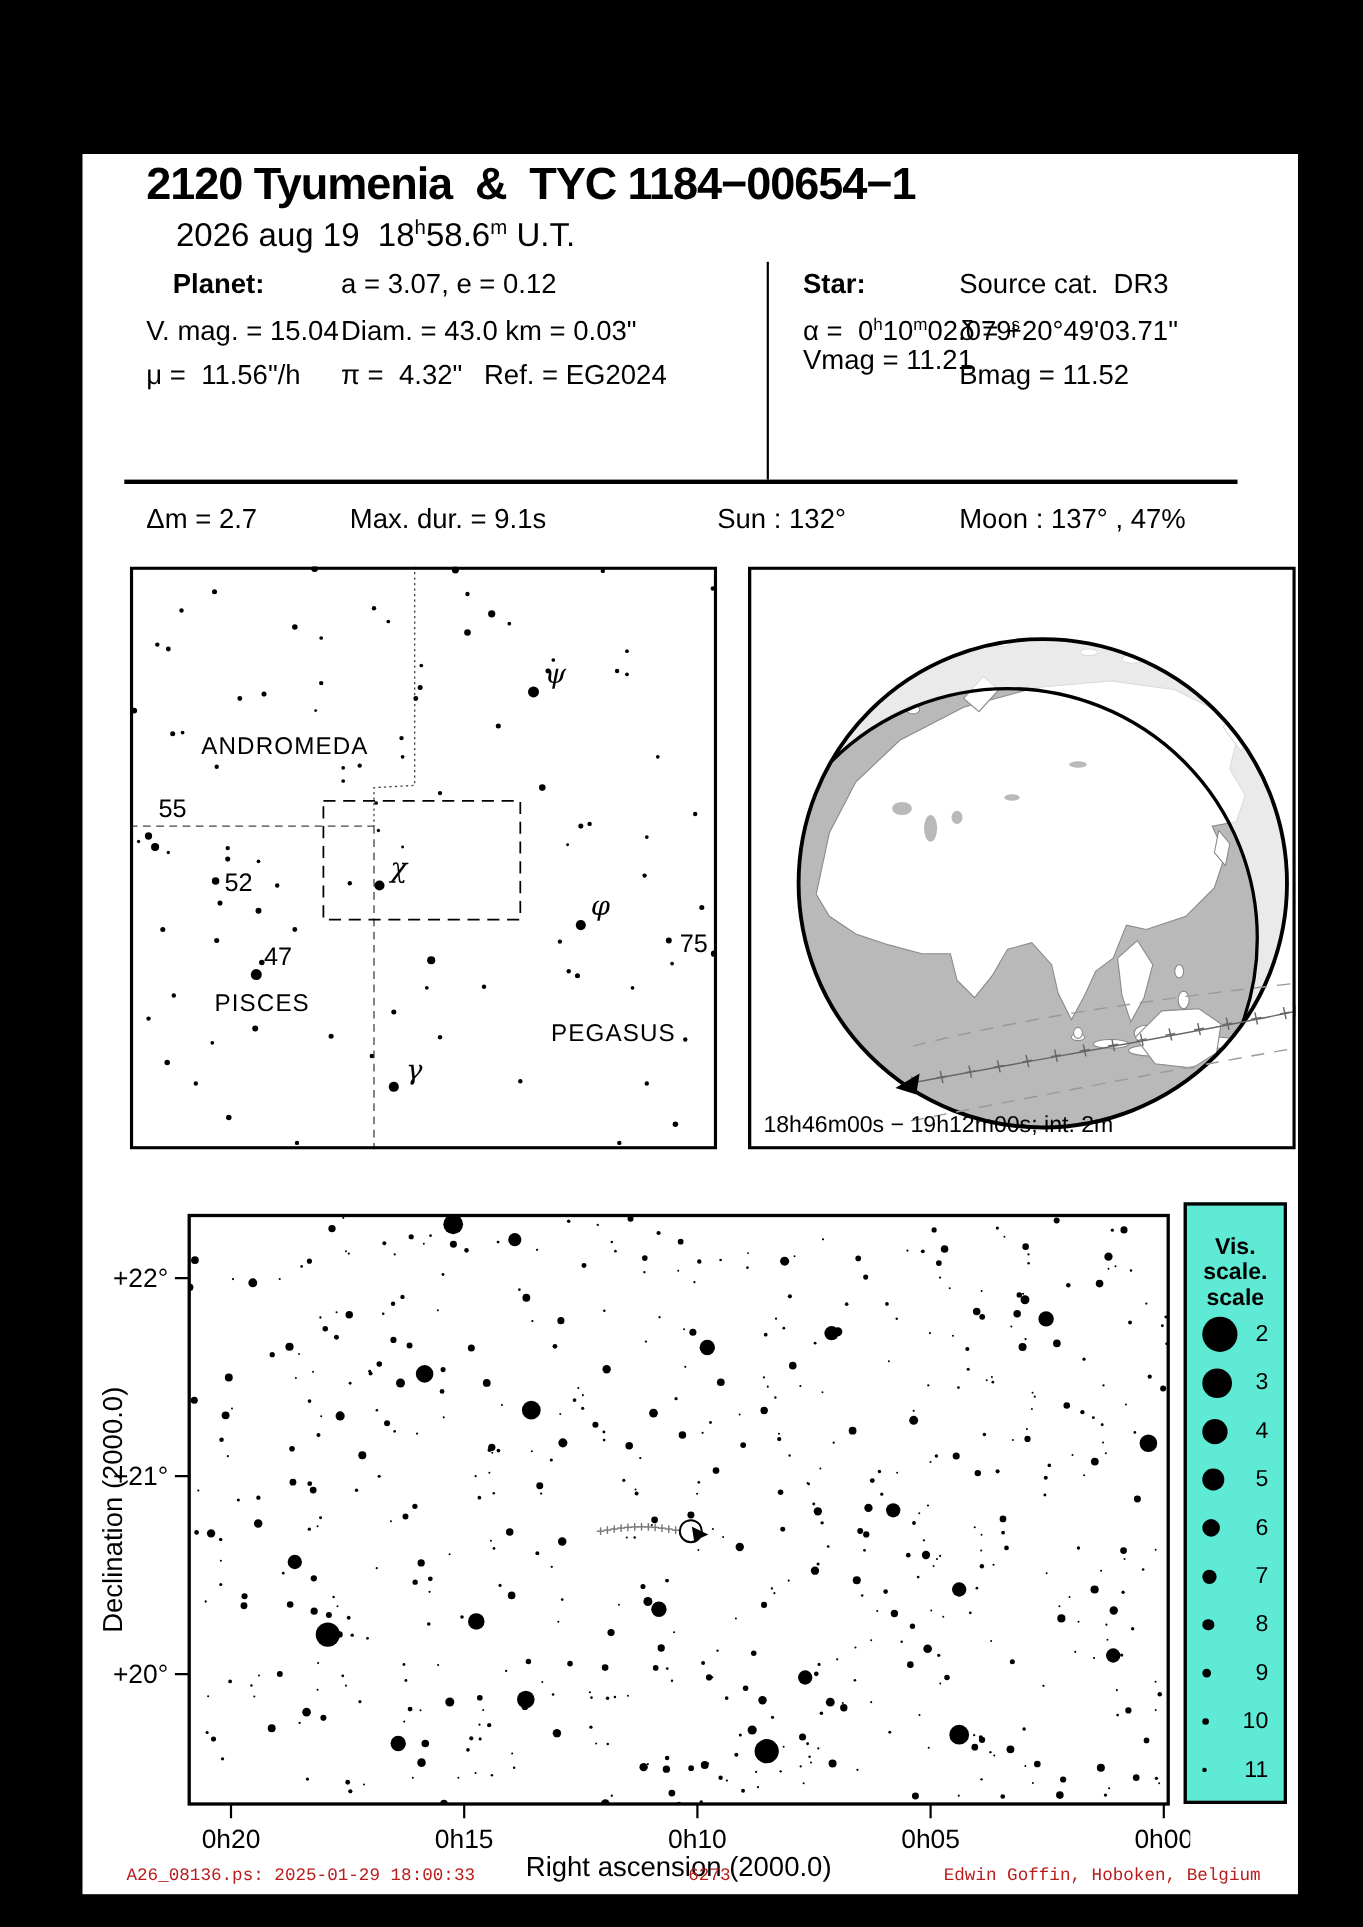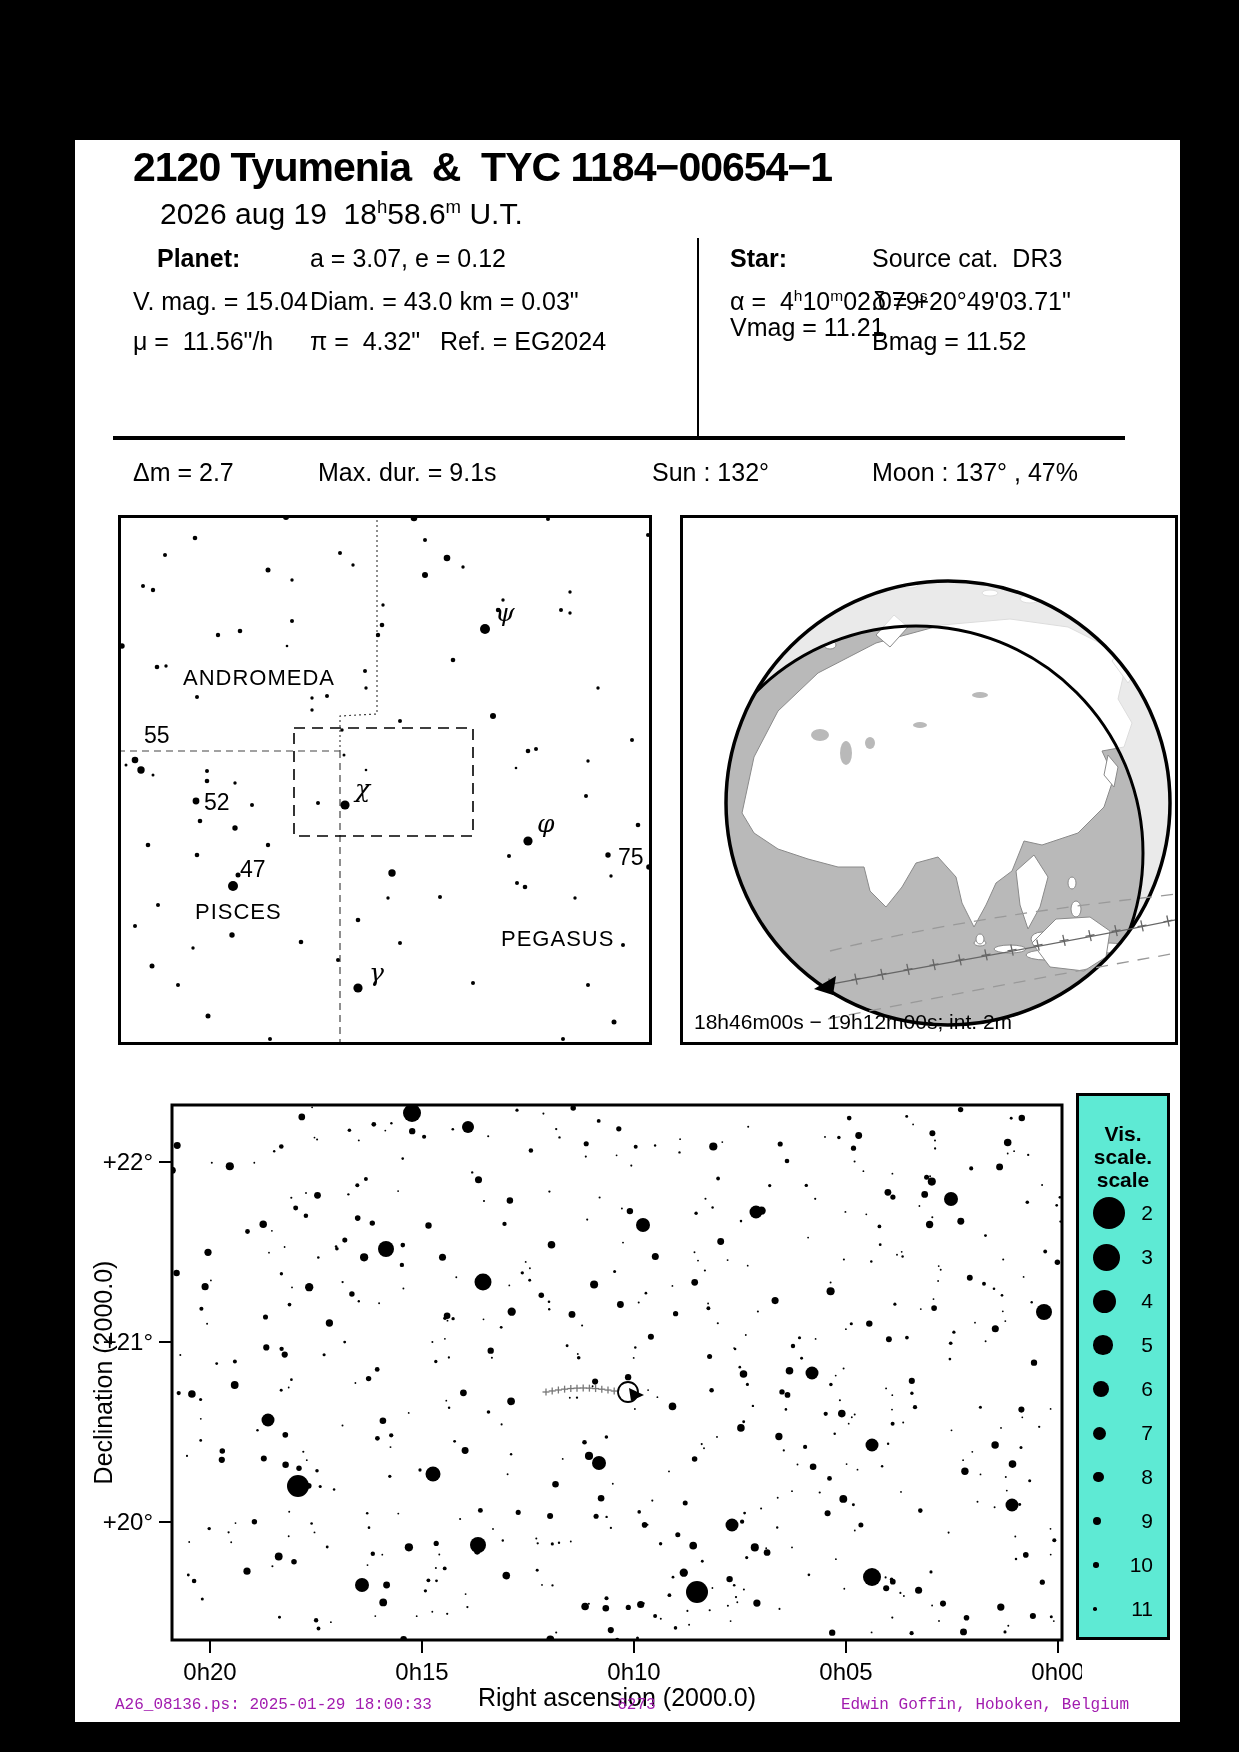--- a/index.html
+++ b/index.html
@@ -13,21 +13,21 @@
   .val{font-size:25px;}
   .divider{position:absolute;width:2px;background:#000;}
   .rule{position:absolute;height:4px;background:#000;}
   svg text{font-family:"Liberation Sans",sans-serif;}
   .greek{font-family:"DejaVu Serif",serif;font-style:italic;}
   .legend-box{position:absolute;border:3px solid #000;background:#5eead4;}
   .legend-title{font-size:21px;font-weight:700;text-align:center;line-height:23px;margin-top:26px;}
   .legend-row{display:flex;align-items:center;height:44px;padding-left:14px;}
   .legend-dot{border-radius:50%;background:#000;flex:0 0 auto;}
   .legend-maglabel{font-size:21px;margin-left:auto;margin-right:14px;}
-  .footer{position:absolute;left:40px;right:51px;top:1556px;display:flex;justify-content:space-between;font-family:"Liberation Mono","DejaVu Sans Mono",monospace;font-size:16px;color:#a21caf;}
+  .footer{position:absolute;left:40px;right:34px;top:1556px;display:flex;justify-content:space-between;font-family:"Liberation Mono","DejaVu Sans Mono",monospace;font-size:16px;color:#b91c1c;}
   .axis-title{font-size:25px;text-align:center;}
   .dec-title{position:absolute;left:-122px;top:1218px;width:300px;text-align:center;transform:rotate(-90deg);font-size:25px;}
 </style>
 </head>
 <body>
 
 <div class="paper">
 
   <div class="abs title" style="left:58px;top:4px;">2120 Tyumenia  &amp;  TYC 1184−00654−1</div>
   <div class="abs subtitle" style="left:85px;top:56px;"><span>2026 aug 19  18</span><span class="sup">h</span><span>58.6</span><span class="sup">m</span><span> U.T.</span></div>
@@ -37,21 +37,21 @@
   <div class="abs val" style="left:58px;top:147px;">V. mag. = 15.04</div>
   <div class="abs val" style="left:235px;top:147px;">Diam. = 43.0 km = 0.03"</div>
   <div class="abs val" style="left:58px;top:187px;">μ =  11.56"/h</div>
   <div class="abs val" style="left:235px;top:187px;">π =  4.32"</div>
   <div class="abs val" style="left:365px;top:187px;">Ref. = EG2024</div>
 
   <div class="divider" style="left:622px;top:98px;height:198px;"></div>
 
   <div class="abs lbl-bold" style="left:655px;top:104px;">Star:</div>
   <div class="abs val" style="left:797px;top:104px;">Source cat.  DR3</div>
-  <div class="abs val" style="left:655px;top:147px;"><span>α =  4</span><span class="sup">h</span><span>10</span><span class="sup">m</span><span>02.079</span><span class="sup">s</span></div>
+  <div class="abs val" style="left:655px;top:147px;"><span>α =  0</span><span class="sup">h</span><span>10</span><span class="sup">m</span><span>02.079</span><span class="sup">s</span></div>
   <div class="abs val" style="left:797px;top:147px;">δ = +20°49'03.71"</div>
   <div class="abs val" style="left:655px;top:173px;">Vmag = 11.21</div>
   <div class="abs val" style="left:797px;top:187px;">Bmag = 11.52</div>
 
   <div class="rule" style="left:38px;top:296px;width:1012px;"></div>
 
   <div class="abs val" style="left:58px;top:318px;">Δm = 2.7</div>
   <div class="abs val" style="left:243px;top:318px;">Max. dur. = 9.1s</div>
   <div class="abs val" style="left:577px;top:318px;">Sun : 132°</div>
   <div class="abs val" style="left:797px;top:318px;">Moon : 137° , 47%</div>

